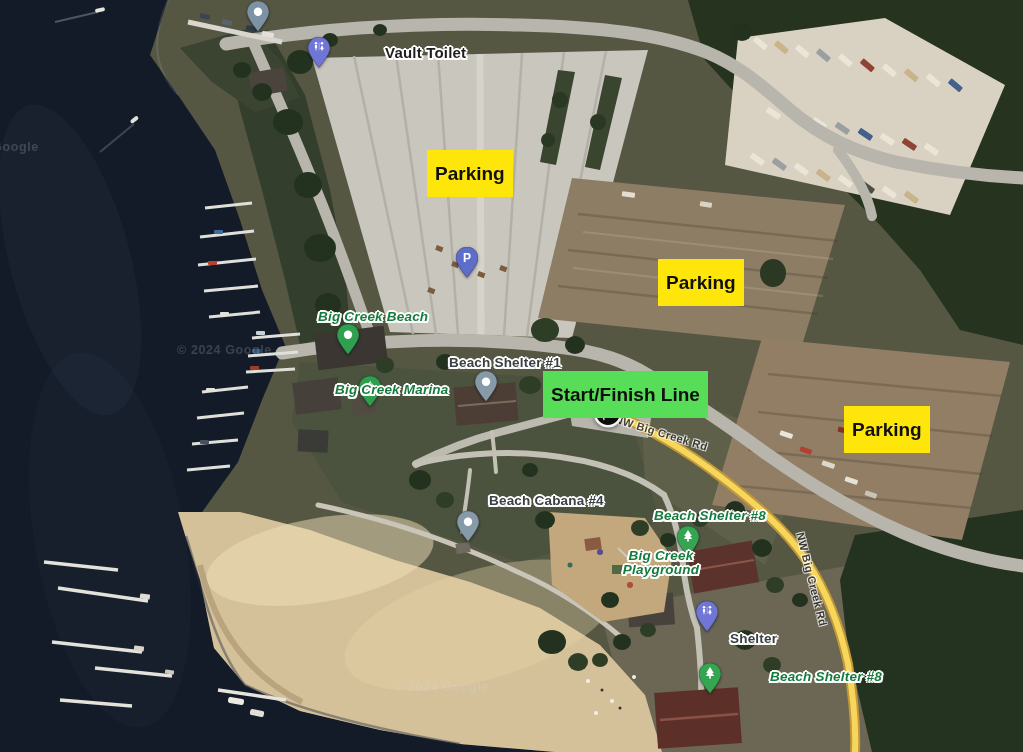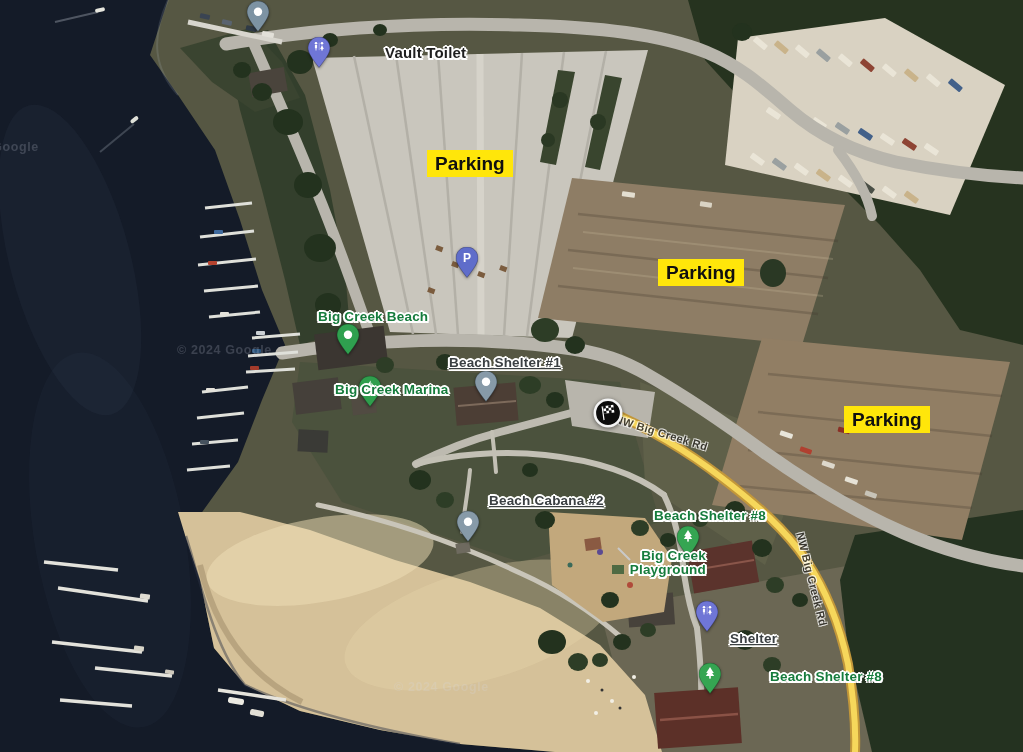--- a/index.html
+++ b/index.html
@@ -7,26 +7,26 @@
     font-family:"Liberation Sans",sans-serif;background:#565743;}
   svg{display:block;}
   svg text{font-family:"Liberation Sans",sans-serif;}
   .terrain{position:absolute;left:0;top:0;z-index:0;}
   .pin{position:absolute;z-index:5;filter:drop-shadow(0 1px 1.5px rgba(0,0,0,.45));}
   .marker{position:absolute;z-index:6;filter:drop-shadow(0 1px 2px rgba(0,0,0,.5));}
   .maplabel{position:absolute;z-index:6;font-size:13.5px;font-weight:700;white-space:nowrap;
     letter-spacing:.2px;
     text-shadow:-1.5px -1.5px 0 #fff,1.5px -1.5px 0 #fff,-1.5px 1.5px 0 #fff,1.5px 1.5px 0 #fff,
       0 -2px 0 #fff,0 2px 0 #fff,-2px 0 0 #fff,2px 0 0 #fff;padding-left:48px;}
-  .poi-green{color:var(--poi-green,#167c3d);}
-  .poi-gray{color:var(--poi-gray,#3b4043);text-decoration:underline;}
+  .poi-green{color:var(--poi-green,#167c3d);font-style:italic;}
+  .poi-gray{color:var(--poi-gray,#3b4043);}
   .poi-black{color:var(--poi-black,#1f1f1f);font-size:15px;}
-  .label-center{text-align:right;white-space:normal;line-height:14px;}
+  .label-center{text-align:center;white-space:normal;line-height:14px;}
   .hl{position:absolute;z-index:7;font-size:19px;font-weight:700;color:#101010;
-    padding:2px 8px;line-height:23px;white-space:nowrap;}
+    padding:12px 8px;line-height:23px;white-space:nowrap;}
   .hl-yellow{background:var(--hl-yellow,#ffe60a);}
   .hl-green{background:var(--hl-green,#57dd57);}
   .roadlabel{position:absolute;z-index:4;font-size:11px;font-weight:700;color:#35332d;
     white-space:nowrap;letter-spacing:.4px;opacity:.9;transform-origin:0 0;
     text-shadow:-1px -1px 0 rgba(255,255,255,.75),1px -1px 0 rgba(255,255,255,.75),
       -1px 1px 0 rgba(255,255,255,.75),1px 1px 0 rgba(255,255,255,.75);}
   .watermark{position:absolute;z-index:4;font-size:12.5px;font-weight:700;
     color:rgba(215,222,235,.20);letter-spacing:.6px;white-space:nowrap;}
 </style>
 </head>
@@ -401,23 +401,24 @@
         <rect x="12" y="13.7" width="2.6" height="2.6"></rect>
           <rect x="17.2" y="13.7" width="2.6" height="2.6"></rect>
       </g>
     </g>
   </svg>
 
   <div class="maplabel poi-black" style="left:337px;top:44px">Vault Toilet</div>
   <div class="maplabel poi-green" style="left:270px;top:309px">Big Creek Beach</div>
   <div class="maplabel poi-green" style="left:287px;top:382px">Big Creek Marina</div>
   <div class="maplabel poi-gray" style="left:401px;top:355px">Beach Shelter #1</div>
-  <div class="maplabel poi-gray" style="left:441px;top:493px">Beach Cabana #2</div>
+  <div class="maplabel poi-gray" style="left:441px;top:493px">Beach Cabana #4</div>
   <div class="maplabel poi-green" style="left:606px;top:508px">Beach Shelter #8</div>
   <div class="maplabel poi-green label-center" style="left:568px;top:549px;width:90px">Big Creek Playground</div>
   <div class="maplabel poi-gray" style="left:682px;top:631px">Shelter</div>
   <div class="maplabel poi-green" style="left:722px;top:669px">Beach Shelter #8</div>
 
   <div class="hl hl-yellow" style="left:427px;top:150px">Parking</div>
   <div class="hl hl-yellow" style="left:658px;top:259px">Parking</div>
   <div class="hl hl-yellow" style="left:844px;top:406px">Parking</div>
+  <div class="hl hl-green" style="left:543px;top:371px">Start/Finish Line</div>
 
 </div>
 
 </body></html>

